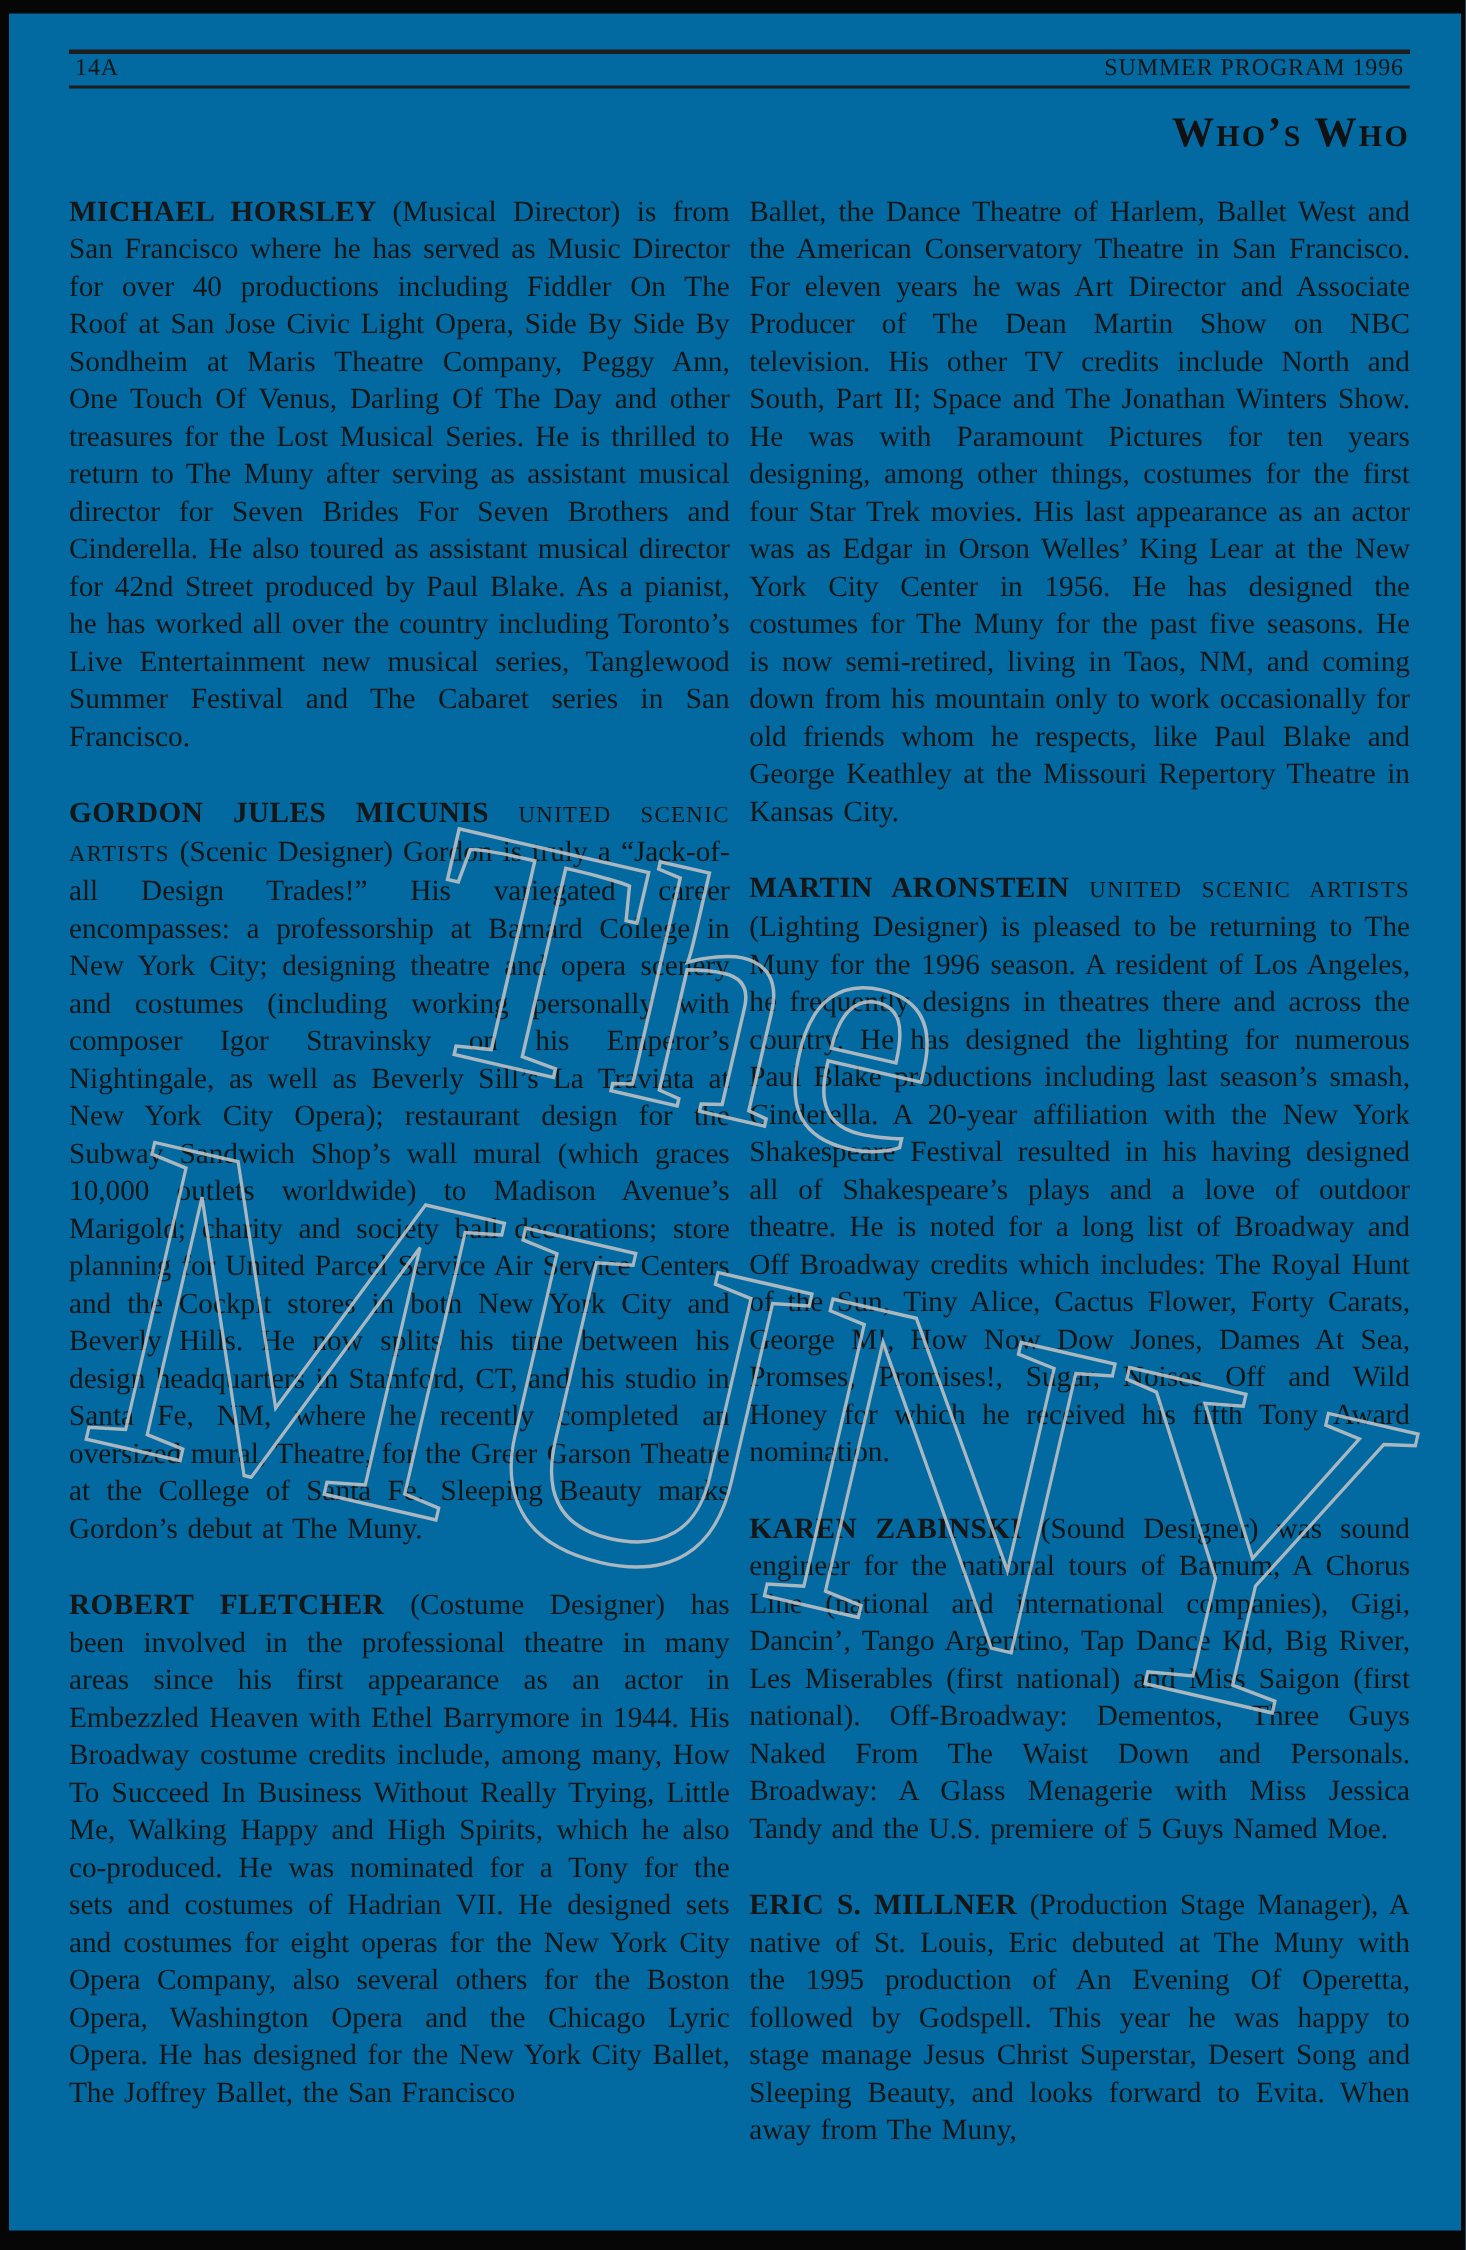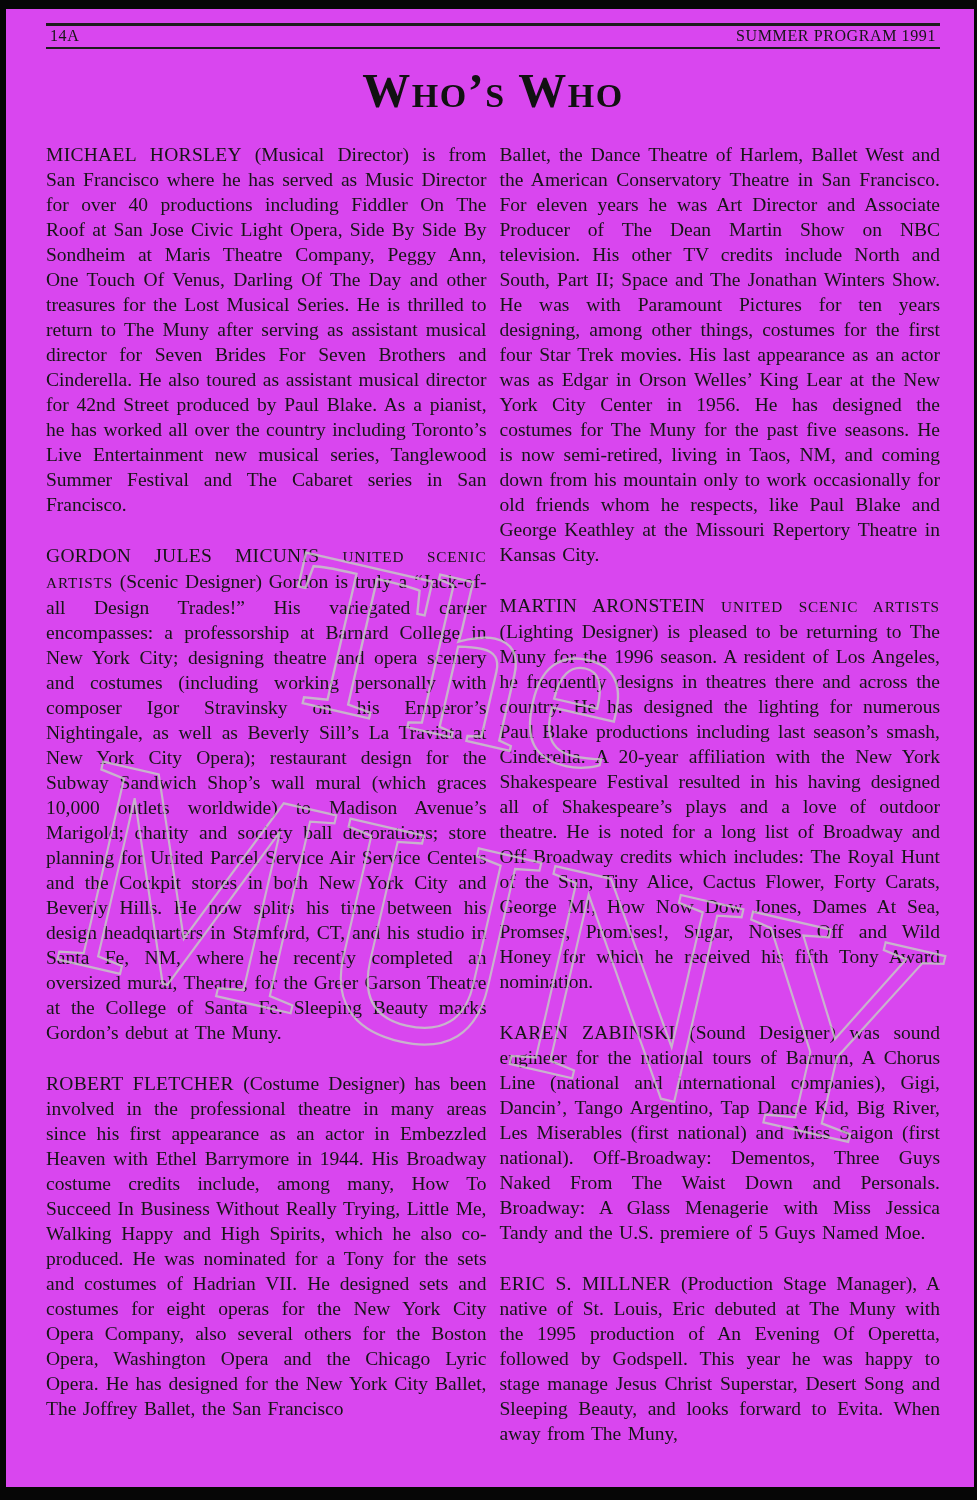--- a/index.html
+++ b/index.html
@@ -1,82 +1,82 @@
 <!DOCTYPE html>
 <html><head>
 <meta charset="utf-8">
 <style>
   html,body{margin:0;padding:0;background:#555;}
   .page{
     position:relative;
     width:977px;height:1500px;
     box-sizing:border-box;
-    background:#d946ef;
+    background:#0369a1;
     border-top:9px solid #060606;
     border-left:6px solid #060606;
     border-right:3px solid #060606;
     border-bottom:13px solid #060606;
-    padding:14px 34px 0 40px;
+    padding:24px 34px 0 40px;
     font-family:"Liberation Serif", serif;
     color:#161616;
     overflow:hidden;
   }
   .rule{background:#1d1d1d;}
   .rule-top{height:3px;}
   .rule-bottom{height:2px;}
   .header-row{
     display:flex;justify-content:space-between;align-items:baseline;
     padding:1px 4px 2px 4px;
     font-size:16px;letter-spacing:0.6px;
   }
   .header-row span{white-space:nowrap;}
   .title{
     margin:14px 0 0 0;
-    text-align:center;
+    text-align:right;
     font-variant:small-caps;
     font-weight:bold;
-    font-size:48px;
+    font-size:28px;
     letter-spacing:1.5px;
     color:#111;
   }
   .columns{
     display:flex;gap:13px;
     margin-top:24px;
     position:relative;
     z-index:2;
   }
   .col{flex:1;min-width:0;}
   .bio{
     margin:0 0 26px 0;
     font-size:19.5px;
     line-height:25px;
     text-align:justify;
     word-spacing:1.5px;
   }
   .bio:last-child{margin-bottom:0;}
-  .b{font-weight:normal;letter-spacing:0.3px;}
+  .b{font-weight:bold;letter-spacing:0.3px;}
   .i{}
   .sc{font-size:0.78em;letter-spacing:0.06em;}
   .watermark{
     position:absolute;inset:0;
     z-index:3;
     pointer-events:none;
     opacity:0.85;
   }
 </style>
 </head>
 <body>
 
 <div class="page">
 
   <div>
     <div class="rule rule-top"></div>
     <div class="header-row">
       <span>14A</span>
-      <span>SUMMER PROGRAM 1991</span>
+      <span>SUMMER PROGRAM 1996</span>
     </div>
     <div class="rule rule-bottom"></div>
   </div>
 
   <h1 class="title">Who’s Who</h1>
 
   <div class="columns">
     <div class="col">
         <p class="bio"><span class="b">MICHAEL HORSLEY </span><span class="i">(Musical Director)</span><span> is from San Francisco where he has served as Music Director for over 40 productions including </span><span class="i">Fiddler On The Roof</span><span> at San Jose Civic Light Opera, </span><span class="i">Side By Side By Sondheim</span><span> at Maris Theatre Company, </span><span class="i">Peggy Ann, One Touch Of Venus, Darling Of The Day</span><span> and other treasures for the Lost Musical Series. He is thrilled to return to The Muny after serving as assistant musical director for </span><span class="i">Seven Brides For Seven Brothers</span><span> and </span><span class="i">Cinderella</span><span>. He also toured as assistant musical director for </span><span class="i">42nd Street</span><span> produced by Paul Blake. As a pianist, he has worked all over the country including Toronto’s </span><span class="i">Live Entertainment</span><span> new musical series, Tanglewood Summer Festival and The Cabaret series in San Francisco.</span></p>
         <p class="bio"><span class="b">GORDON JULES MICUNIS </span><span class="sc">UNITED SCENIC ARTISTS </span><span class="i">(Scenic Designer)</span><span> Gordon is truly a “Jack-of-all Design Trades!” His variegated career encompasses: a professorship at Barnard College in New York City; designing theatre and opera scenery and costumes (including working personally with composer Igor Stravinsky on his </span><span class="i">Emperor’s Nightingale,</span><span> as well as Beverly Sill’s </span><span class="i">La Traviata</span><span> at New York City Opera); restaurant design for the Subway Sandwich Shop’s wall mural (which graces 10,000 outlets worldwide) to Madison Avenue’s </span><span class="i">Marigold;</span><span> charity and society ball decorations; store planning for United Parcel Service Air Service Centers and the Cockpit stores in both New York City and Beverly Hills. He now splits his time between his design headquarters in Stamford, CT, and his studio in Santa Fe, NM, where he recently completed an oversized mural, </span><span class="i">Theatre,</span><span> for the Greer Garson Theatre at the College of Santa Fe. </span><span class="i">Sleeping Beauty</span><span> marks Gordon’s debut at The Muny.</span></p>

